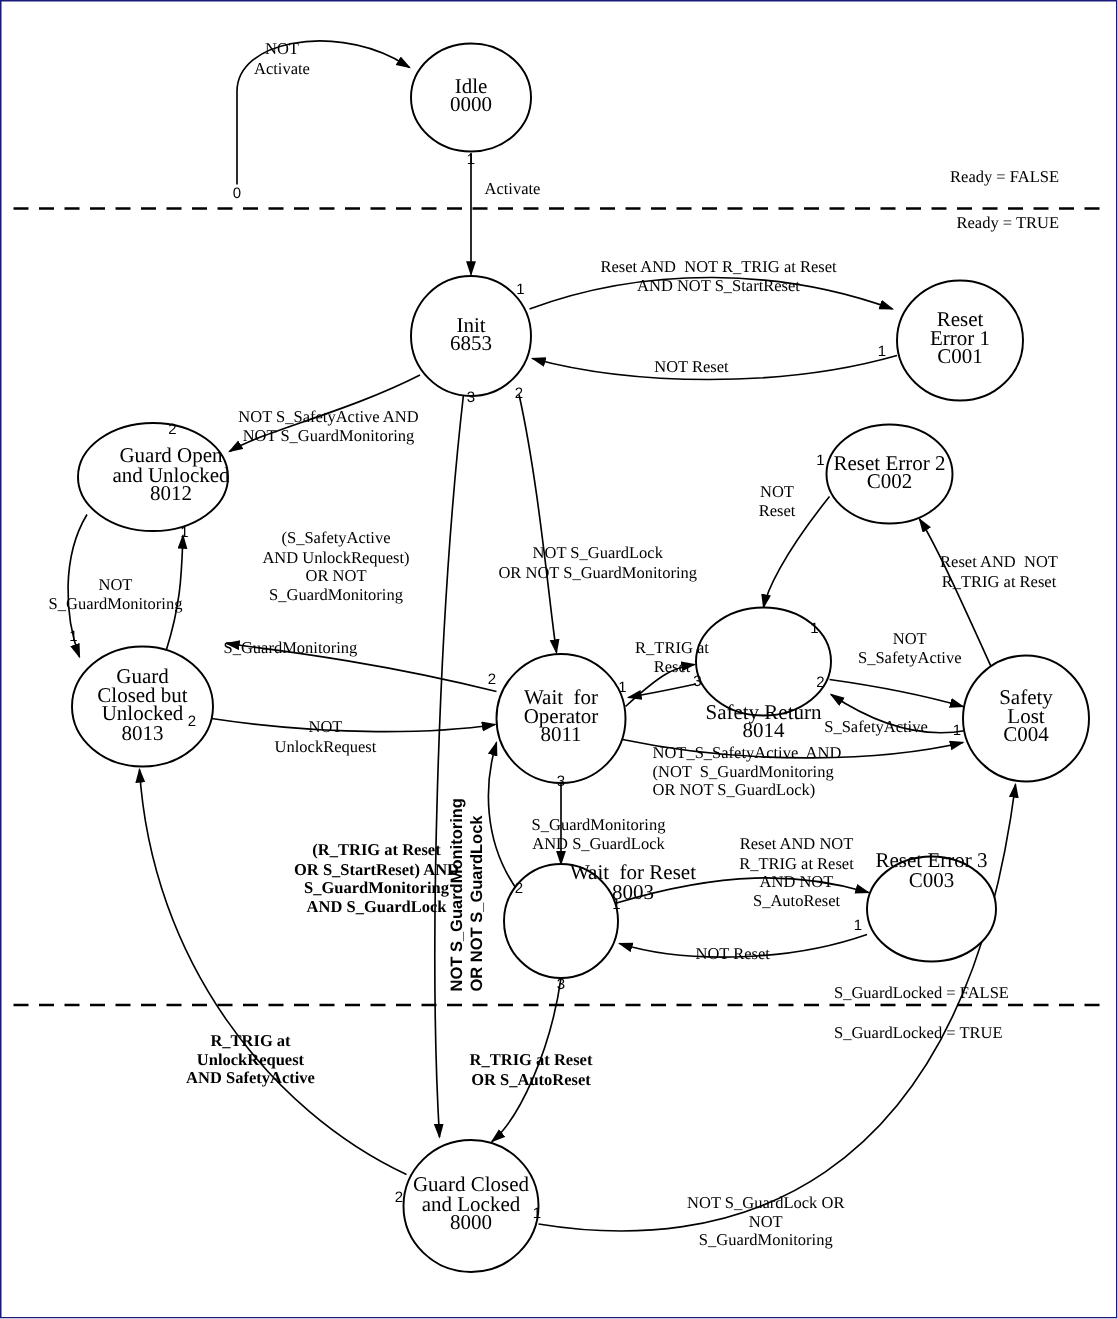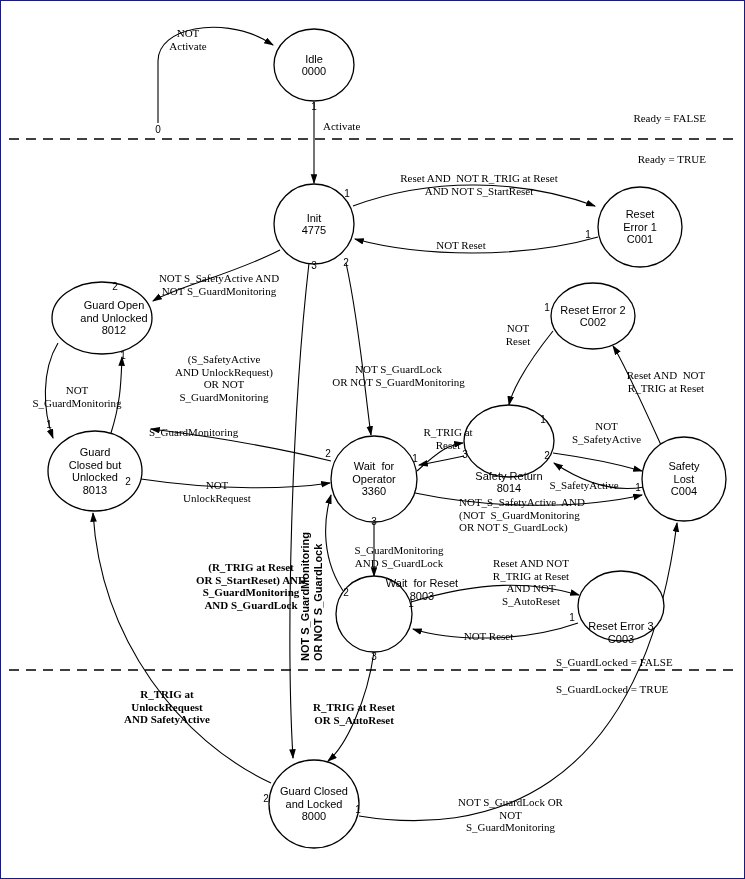--- a/index.html
+++ b/index.html
@@ -31,25 +31,25 @@
     color: #000000;
     line-height: 12.5px;
     white-space: pre;
   }
   .lbl.bold { font-weight: bold; }
   .lbl.ctr { text-align: center; }
   .lbl.rt  { text-align: right; }
   .state-label {
     position: absolute;
     text-align: center;
-    font-size: 11px;
+    font-size: 14px;
     line-height: 12.5px;
     color: #000;
     white-space: pre;
-    font-family: Liberation Sans, sans-serif;
+    font-family: Liberation Serif, serif;
   }
   .port {
     position: absolute;
     font-size: 10px;
     text-align: center;
     color: #000;
     font-family: "Liberation Sans", sans-serif;
   }
   .vert {
     position: absolute;
@@ -147,42 +147,42 @@
       <ellipse cx="373" cy="478" rx="43" ry="43" fill="#ffffff" stroke="#000000" stroke-width="1.3"></ellipse>
       <ellipse cx="620" cy="605" rx="43" ry="35" fill="#ffffff" stroke="#000000" stroke-width="1.3"></ellipse>
       <ellipse cx="373" cy="613" rx="38" ry="38" fill="#ffffff" stroke="#000000" stroke-width="1.3"></ellipse>
       <ellipse cx="313" cy="803" rx="45" ry="44" fill="#ffffff" stroke="#000000" stroke-width="1.3"></ellipse>
     </svg>
 
   <div id="state-labels">
       <div class="state-label" style="left: 243px; top: 51.5px; width: 140px;">Idle
 0000</div>
       <div class="state-label" style="left: 243px; top: 210.5px; width: 140px;">Init
-4775</div>
+6853</div>
       <div class="state-label" style="left: 569px; top: 207.25px; width: 140px;">Reset
 Error 1
 C001</div>
       <div class="state-label" style="left: 43px; top: 298.25px; width: 140px;">Guard Open
 and Unlocked
 8012</div>
       <div class="state-label" style="left: 522px; top: 302.5px; width: 140px;">Reset Error 2
 C002</div>
       <div class="state-label" style="left: 24px; top: 445px; width: 140px; text-align: center;">Guard
 Closed but
 Unlocked
 8013</div>
       <div class="state-label" style="left: 438px; top: 427.5px; width: 140px; margin-top: 41px;">Safety Return
 8014</div>
       <div class="state-label" style="left: 613px; top: 459.25px; width: 140px;">Safety
 Lost
 C004</div>
       <div class="state-label" style="left: 303px; top: 459.25px; width: 140px;">Wait  for
 Operator
-3360</div>
-      <div class="state-label" style="left: 550px; top: 619px; width: 140px;">Reset Error 3
+8011</div>
+      <div class="state-label" style="left: 550px; top: 568px; width: 140px;">Reset Error 3
 C003</div>
       <div class="state-label" style="left: 303px; top: 576px; width: 140px; margin-left: 48px;">Wait  for Reset
 8003</div>
       <div class="state-label" style="left: 243px; top: 784.25px; width: 140px;">Guard Closed
 and Locked
 8000</div>
     </div>
   <div id="port-labels">
       <div class="port" style="left: 305px; top: 100px; width: 16px;">1</div>
       <div class="port" style="left: 149px; top: 123px; width: 16px;">0</div>
@@ -207,21 +207,21 @@
       <div class="port" style="left: 563px; top: 611px; width: 16px;">1</div>
       <div class="port" style="left: 365px; top: 650px; width: 16px;">3</div>
       <div class="port" style="left: 257px; top: 792px; width: 16px;">2</div>
       <div class="port" style="left: 349px; top: 803px; width: 16px;">1</div>
     </div>
   <div id="text-labels">
       <div class="lbl ctr" style="left: 152px; top: 26px; width: 70px;">NOT
 Activate</div>
       <div class="lbl" style="left: 322px; top: 119px; width: 70px;">Activate</div>
       <div class="lbl rt" style="left: 545px; top: 111px; width: 160px;">Ready = FALSE</div>
-      <div class="lbl rt" style="left: 545px; top: 152px; width: 160px;">Ready = TRUE</div>
+      <div class="lbl rt" style="left: 545px; top: 142px; width: 160px;">Ready = TRUE</div>
       <div class="lbl ctr" style="left: 373px; top: 171px; width: 210px;">Reset AND  NOT R_TRIG at Reset
 AND NOT S_StartReset</div>
       <div class="lbl ctr" style="left: 415px; top: 238px; width: 90px;">NOT Reset</div>
       <div class="lbl ctr" style="left: 138px; top: 271px; width: 160px;">NOT S_SafetyActive AND
 NOT S_GuardMonitoring</div>
       <div class="lbl ctr" style="left: 495px; top: 321px; width: 44px;">NOT
 Reset</div>
       <div class="lbl ctr" style="left: 600px; top: 368px; width: 130px;">Reset AND  NOT
 R_TRIG at Reset</div>
       <div class="lbl ctr" style="left: 158px; top: 352px; width: 130px;">(S_SafetyActive
@@ -233,21 +233,21 @@
       <div class="lbl ctr" style="left: 16px; top: 383px; width: 120px;">NOT
 S_GuardMonitoring</div>
       <div class="lbl" style="left: 148px; top: 425px; width: 120px;">S_GuardMonitoring</div>
       <div class="lbl ctr" style="left: 412px; top: 425px; width: 70px;">R_TRIG at
 Reset</div>
       <div class="lbl ctr" style="left: 558px; top: 419px; width: 95px;">NOT
 S_SafetyActive</div>
       <div class="lbl ctr" style="left: 538px; top: 478px; width: 90px;">S_SafetyActive</div>
       <div class="lbl ctr" style="left: 166px; top: 478px; width: 100px;">NOT
 UnlockRequest</div>
-      <div class="lbl" style="left: 434px; top: 495px; width: 170px; margin-left: 24px;">NOT_S_SafetyActive  AND
+      <div class="lbl" style="left: 434px; top: 495px; width: 170px;">NOT_S_SafetyActive  AND
 (NOT  S_GuardMonitoring
 OR NOT S_GuardLock)</div>
       <div class="lbl bold ctr" style="left: 170px; top: 560px; width: 160px;">(R_TRIG at Reset
 OR S_StartReset) AND
 S_GuardMonitoring
 AND S_GuardLock</div>
       <div class="lbl ctr" style="left: 338px; top: 543px; width: 120px;">S_GuardMonitoring
 AND S_GuardLock</div>
       <div class="lbl ctr" style="left: 470px; top: 556px; width: 120px;">Reset AND NOT
 R_TRIG at Reset

